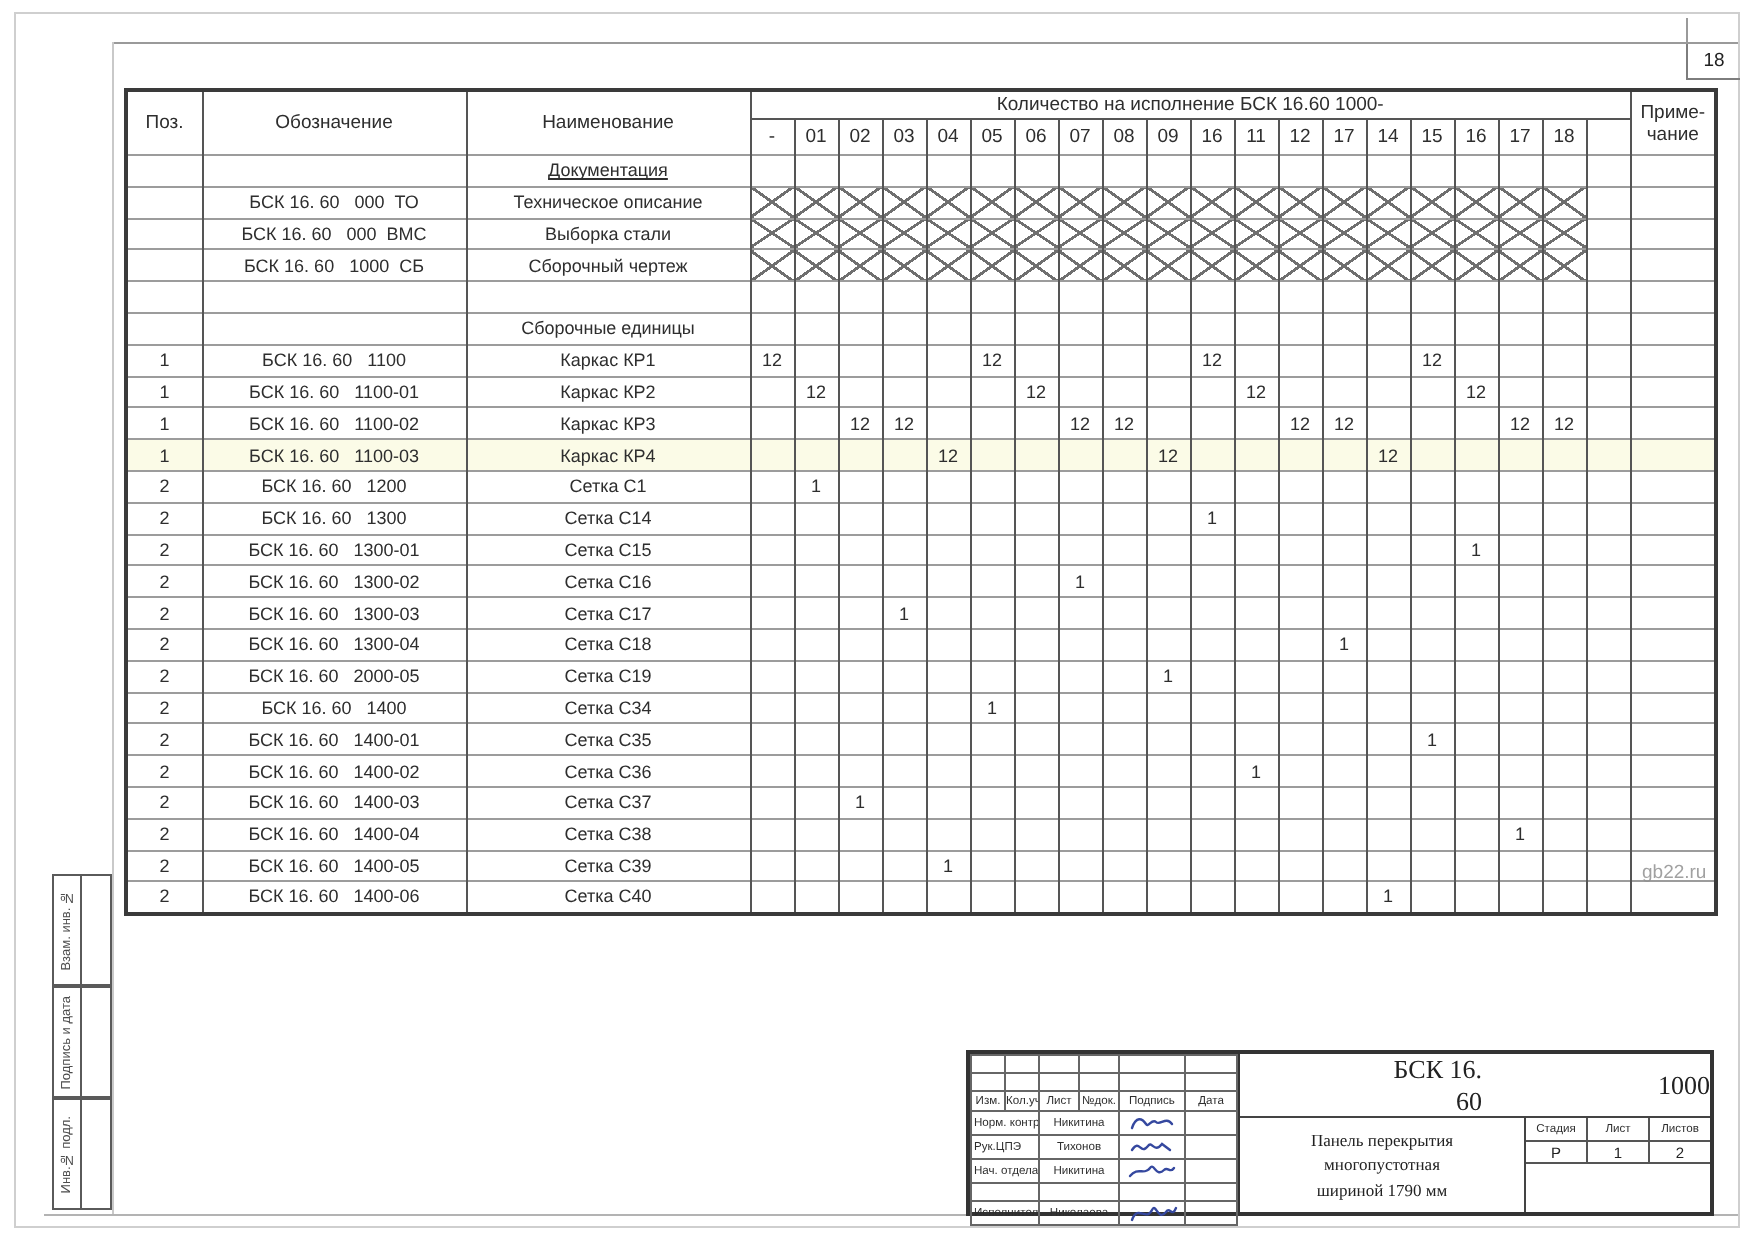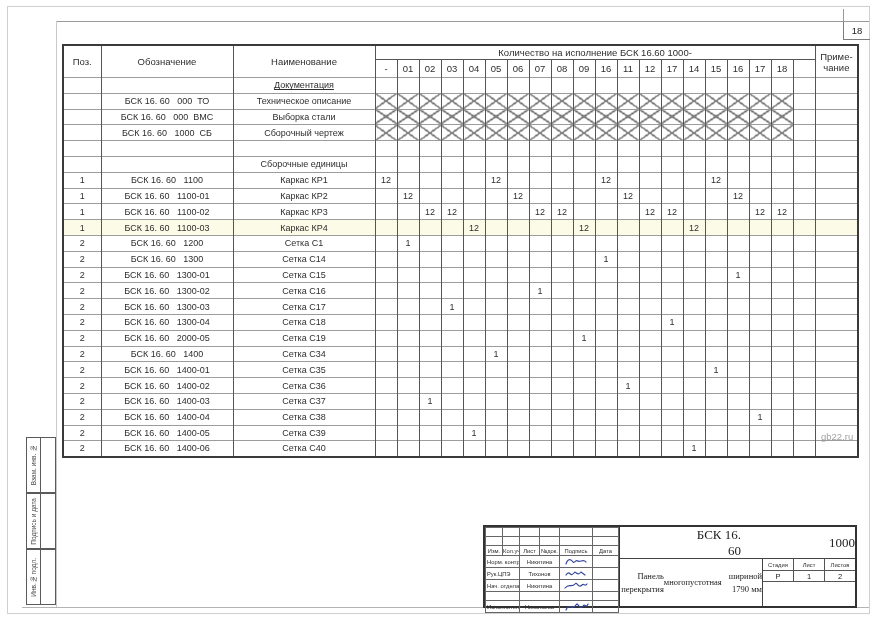--- a/index.html
+++ b/index.html
@@ -50,21 +50,21 @@
   table.tbt td{padding:0;border:1px solid #666;font-size:5.8px;color:#2e2e2e;
       text-align:center;vertical-align:middle;overflow:hidden;white-space:nowrap;}
   table.tbt td.role{text-align:left;padding-left:1px;}
   table.tbt td.sig{padding:0;}
   .tb-right{flex:1;display:flex;flex-direction:column;text-align:right;}
   .tb-doc{height:31px;border-bottom:1px solid #444;display:flex;align-items:center;
       font-family:"Liberation Serif",serif;font-size:13px;color:#222;}
   .tb-doc .c1{margin-left:62px;}
   .tb-doc .c2{margin-left:88px;}
   .tb-bottom{flex:1;display:flex;}
-  .tb-title{width:142px;border-right:1px solid #444;display:flex;flex-direction:row;
+  .tb-title{width:142px;border-right:1px solid #444;display:flex;flex-direction:column;
       align-items:center;justify-content:center;font-family:"Liberation Serif",serif;
       font-size:8.5px;line-height:1.45;color:#222;}
   .tb-meta{flex:1;display:flex;flex-direction:column;}
   .tb-meta-head{display:flex;height:11px;border-bottom:1px solid #555;}
   .tb-meta-head div{flex:1;border-right:1px solid #555;font-size:5.8px;display:flex;
       align-items:center;justify-content:center;color:#2e2e2e;}
   .tb-meta-head div:last-child{border-right:none;}
   .tb-meta-vals{display:flex;height:10px;border-bottom:1px solid #555;}
   .tb-meta-vals div{flex:1;border-right:1px solid #555;font-size:7.5px;display:flex;
       align-items:center;justify-content:center;color:#222;}

